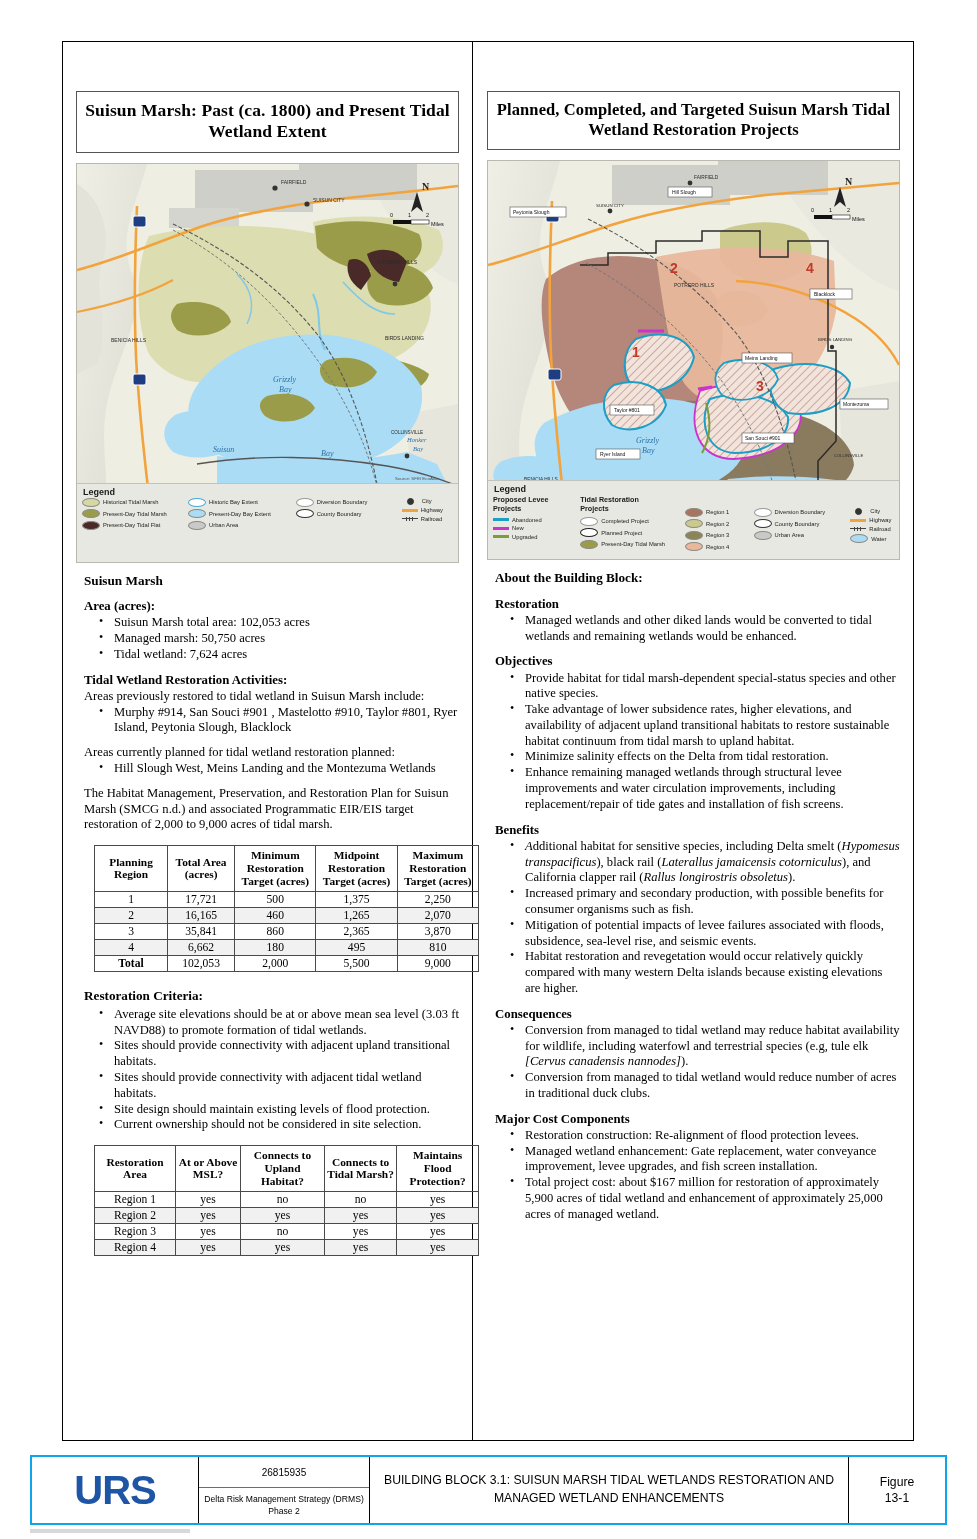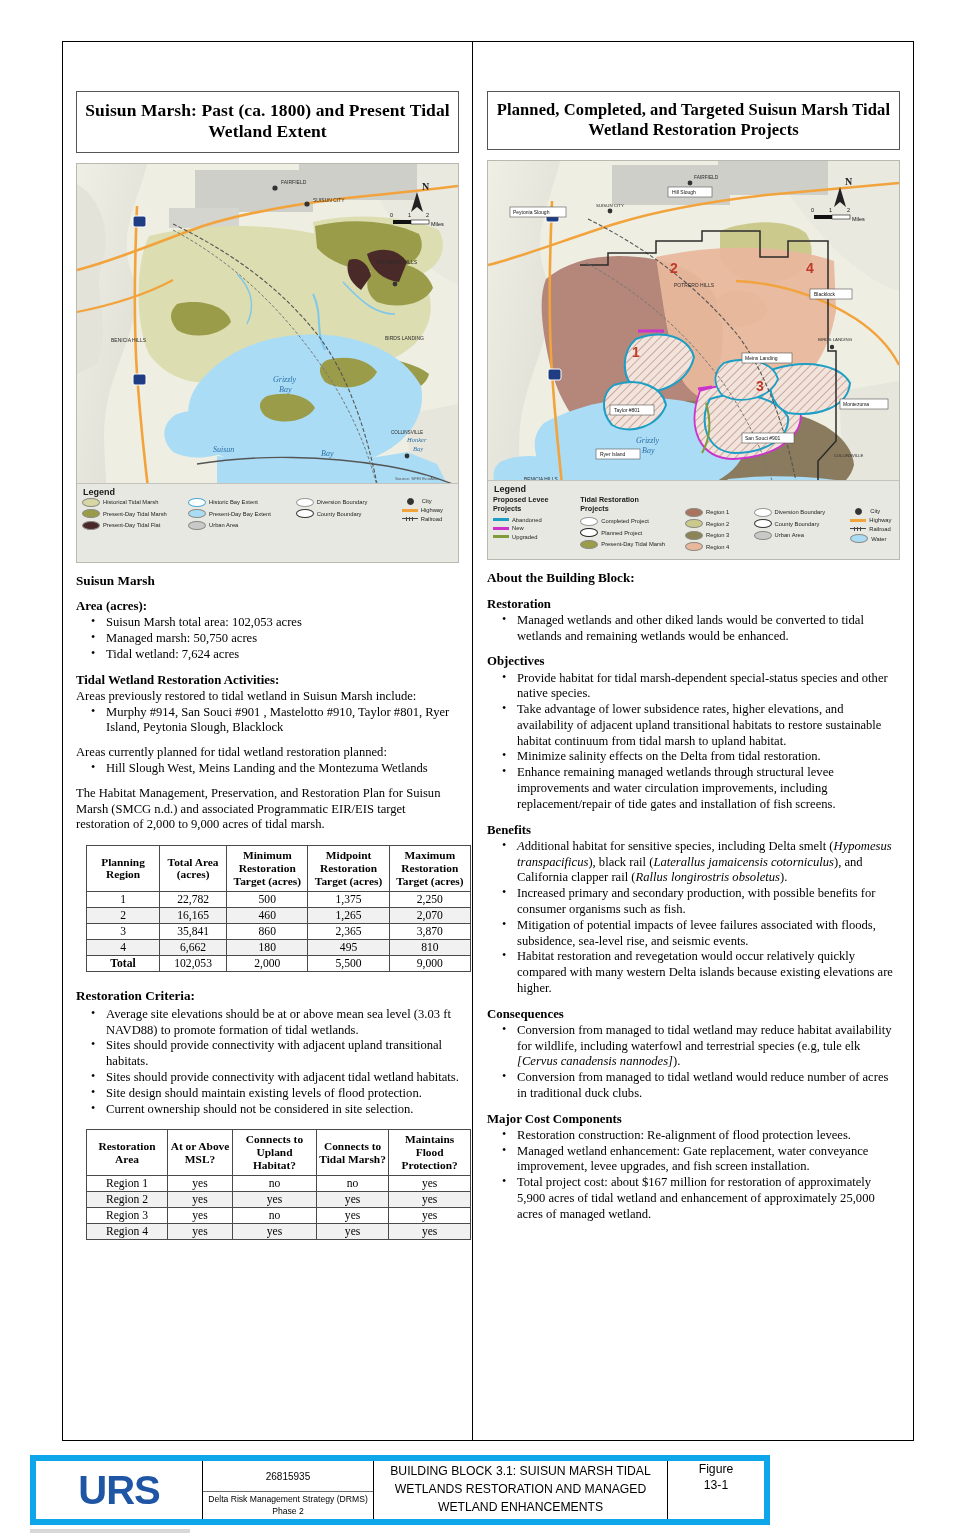--- a/index.html
+++ b/index.html
@@ -30,51 +30,51 @@
   .lg-head{font-family:"Liberation Sans",sans-serif;font-size:7.2px;font-weight:bold;color:#1a1a1a;margin-bottom:1px;}
   .lg-item{display:flex;align-items:center;gap:3px;font-family:"Liberation Sans",sans-serif;font-size:5.8px;color:#222;white-space:nowrap;}
   .sw{width:16px;height:7px;border-radius:50%;border:1px solid #8c8c84;flex:0 0 auto;}
   .sw.line{height:0;border:0;border-top:2px solid #000;border-radius:0;}
   .sw.dot{width:5px;height:5px;border-radius:50%;background:#333;border:1px solid #333;margin:0 5px;}
   .sw.rail{height:0;border:0;border-top:1.3px solid #444;border-radius:0;position:relative;}
   .sw.rail:after{content:"";position:absolute;left:4px;top:-2px;width:8px;height:4px;
      background:repeating-linear-gradient(90deg,#444 0 1px,transparent 1px 3px);}
 
   
-  .body{padding:6px 14px 0 14px;font-size:12.6px;line-height:1.255;}
+  .body{padding:6px 14px 0 22px;font-size:12.6px;line-height:1.255;}
   .col-right .body{font-size:12.6px;}
   h3.sec{font-weight:bold;font-size:13.2px;margin:8px 0 2px 0;}
   h3.sec.first{margin-top:4px;}
   h3.sub{font-weight:bold;font-size:12.8px;margin:9px 0 1px 0;}
   p.para{margin:0 0 0 0;}
   p.gap{margin-top:9px;}
   ul.b{margin:0 0 0 0;padding-left:30px;list-style:none;}
   ul.b li{position:relative;margin:0 0 0 0;padding:0 0 0 0;}
   ul.b li:before{content:"\2022";position:absolute;left:-15px;top:-1px;font-size:12px;}
   i{font-style:italic;}
 
   
   table.t{border-collapse:collapse;margin:12px 0 0 10px;width:385px;font-size:11.6px;}
   table.t th,table.t td{border:1px solid #4a4a4a;text-align:center;padding:1px 2px;line-height:1.13;}
   table.t th{font-weight:bold;font-size:11.4px;padding:3px 2px;}
   table.t td.b{font-weight:bold;}
   table.t tr.alt td{background:#f1f1f1;}
   .tbl2{margin-top:13px;}
 
   
-  .footer{position:absolute;left:30px;top:1455px;width:740px;height:70px;border:6px solid #0ea5e9;box-sizing:border-box;display:flex;
+  .footer{position:absolute;left:30px;top:1455px;width:917px;height:70px;border:2px solid #0ea5e9;box-sizing:border-box;display:flex;
           font-family:"Liberation Sans",sans-serif;}
   .f-logo{width:166px;border-right:1px solid #000;display:flex;align-items:center;justify-content:center;}
   .f-logo span{color:#1f55a5;font-weight:bold;font-size:40px;letter-spacing:-1px;font-family:"Liberation Sans",sans-serif;}
   .f-proj{width:170px;border-right:1px solid #000;display:flex;flex-direction:column;}
   .f-proj .num{flex:0 0 30px;display:flex;align-items:center;justify-content:center;border-bottom:1px solid #6d6d6d;font-size:10px;}
   .f-proj .ds{flex:1;display:flex;align-items:center;justify-content:center;text-align:center;font-size:8.6px;line-height:1.3;padding:0 4px;}
   .f-mid{flex:1;border-right:1px solid #000;display:flex;align-items:center;justify-content:center;text-align:center;
          font-size:12.2px;line-height:1.45;padding:0 8px;}
-  .f-fig{width:96px;display:flex;align-items:flex-start;justify-content:center;text-align:center;font-size:12.2px;line-height:1.35;}
+  .f-fig{width:96px;display:flex;align-items:center;justify-content:center;text-align:center;font-size:12.2px;line-height:1.35;}
 
   .wm{position:absolute;left:30px;top:1529px;width:160px;height:4px;background:#d8d8d8;}
 </style>
 </head>
 <body>
 
 <div class="page">
 
   <div class="frame"></div>
   <div class="col-divider"></div>
@@ -271,21 +271,21 @@
             <th style="width:74px">Planning Region</th>
             <th style="width:68px">Total Area (acres)</th>
             <th style="width:81px">Minimum Restoration Target (acres)</th>
             <th style="width:81px">Midpoint Restoration Target (acres)</th>
             <th style="width:81px">Maximum Restoration Target (acres)</th>
           </tr>
         </thead>
         <tbody>
           <tr>
             <td>1</td>
-            <td>22,782</td>
+            <td>17,721</td>
             <td>500</td>
             <td>1,375</td>
             <td>2,250</td>
           </tr>
           <tr class="alt">
             <td>2</td>
             <td>16,165</td>
             <td>460</td>
             <td>1,265</td>
             <td>2,070</td>

